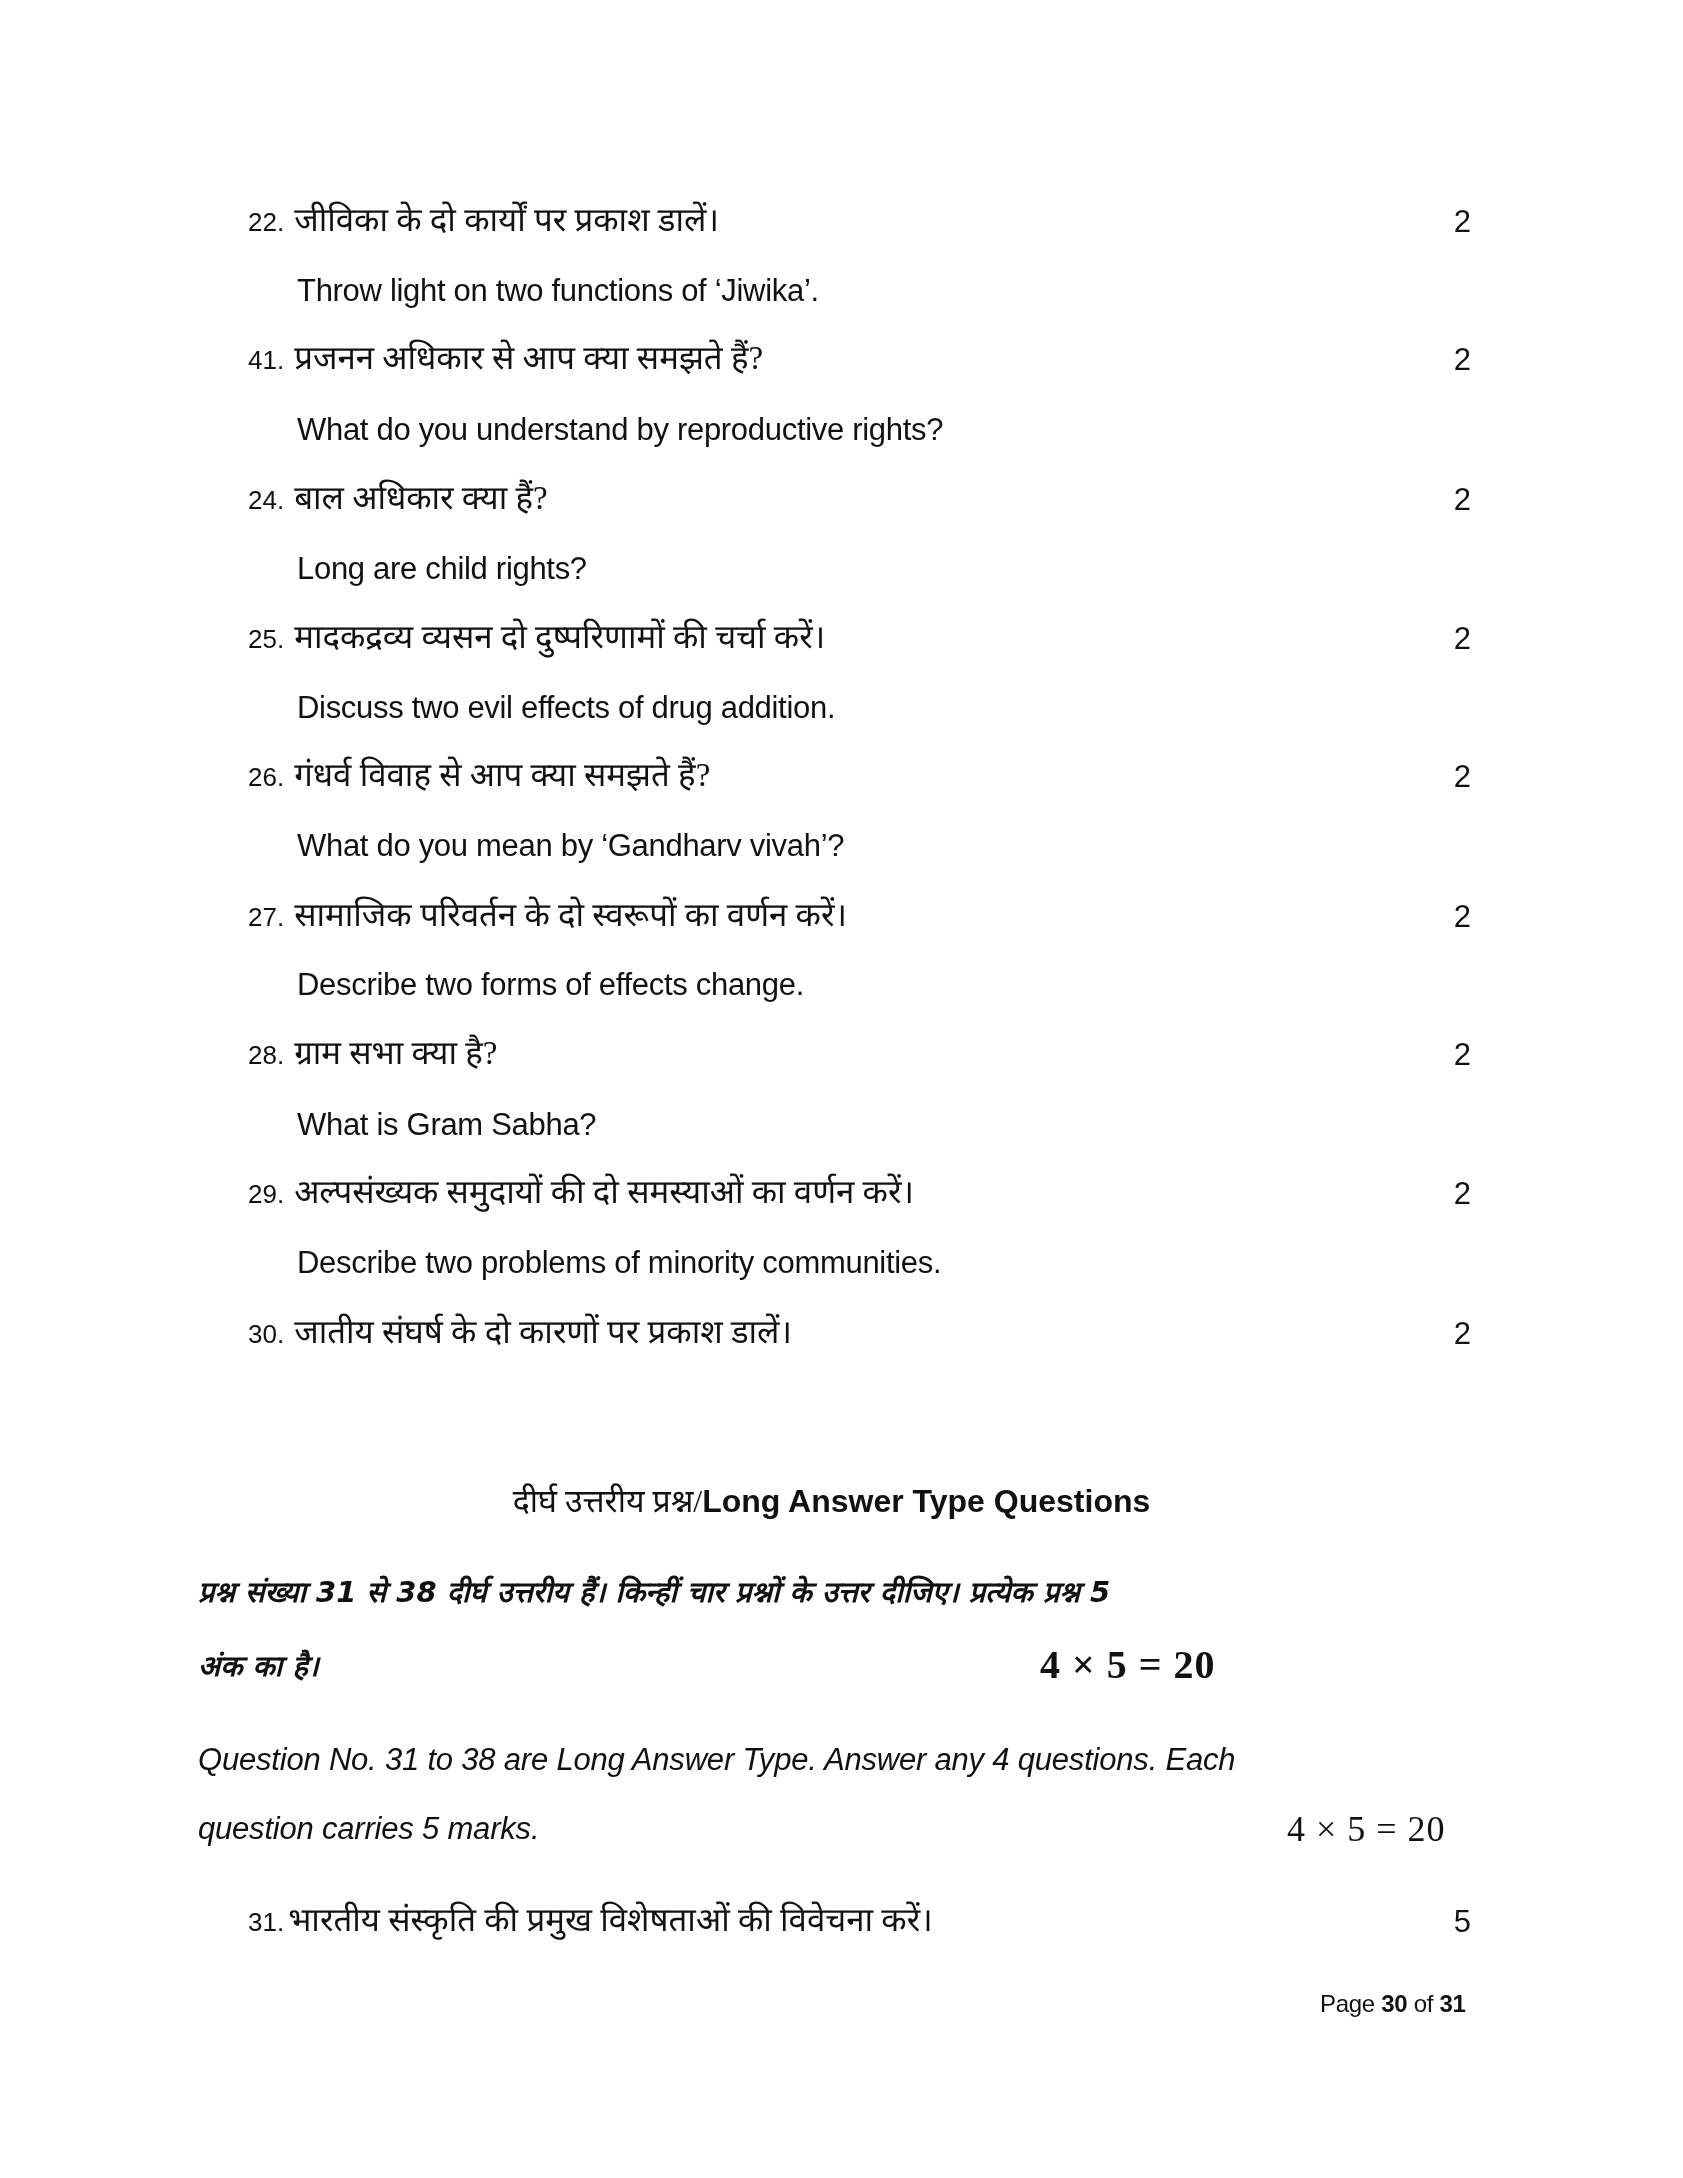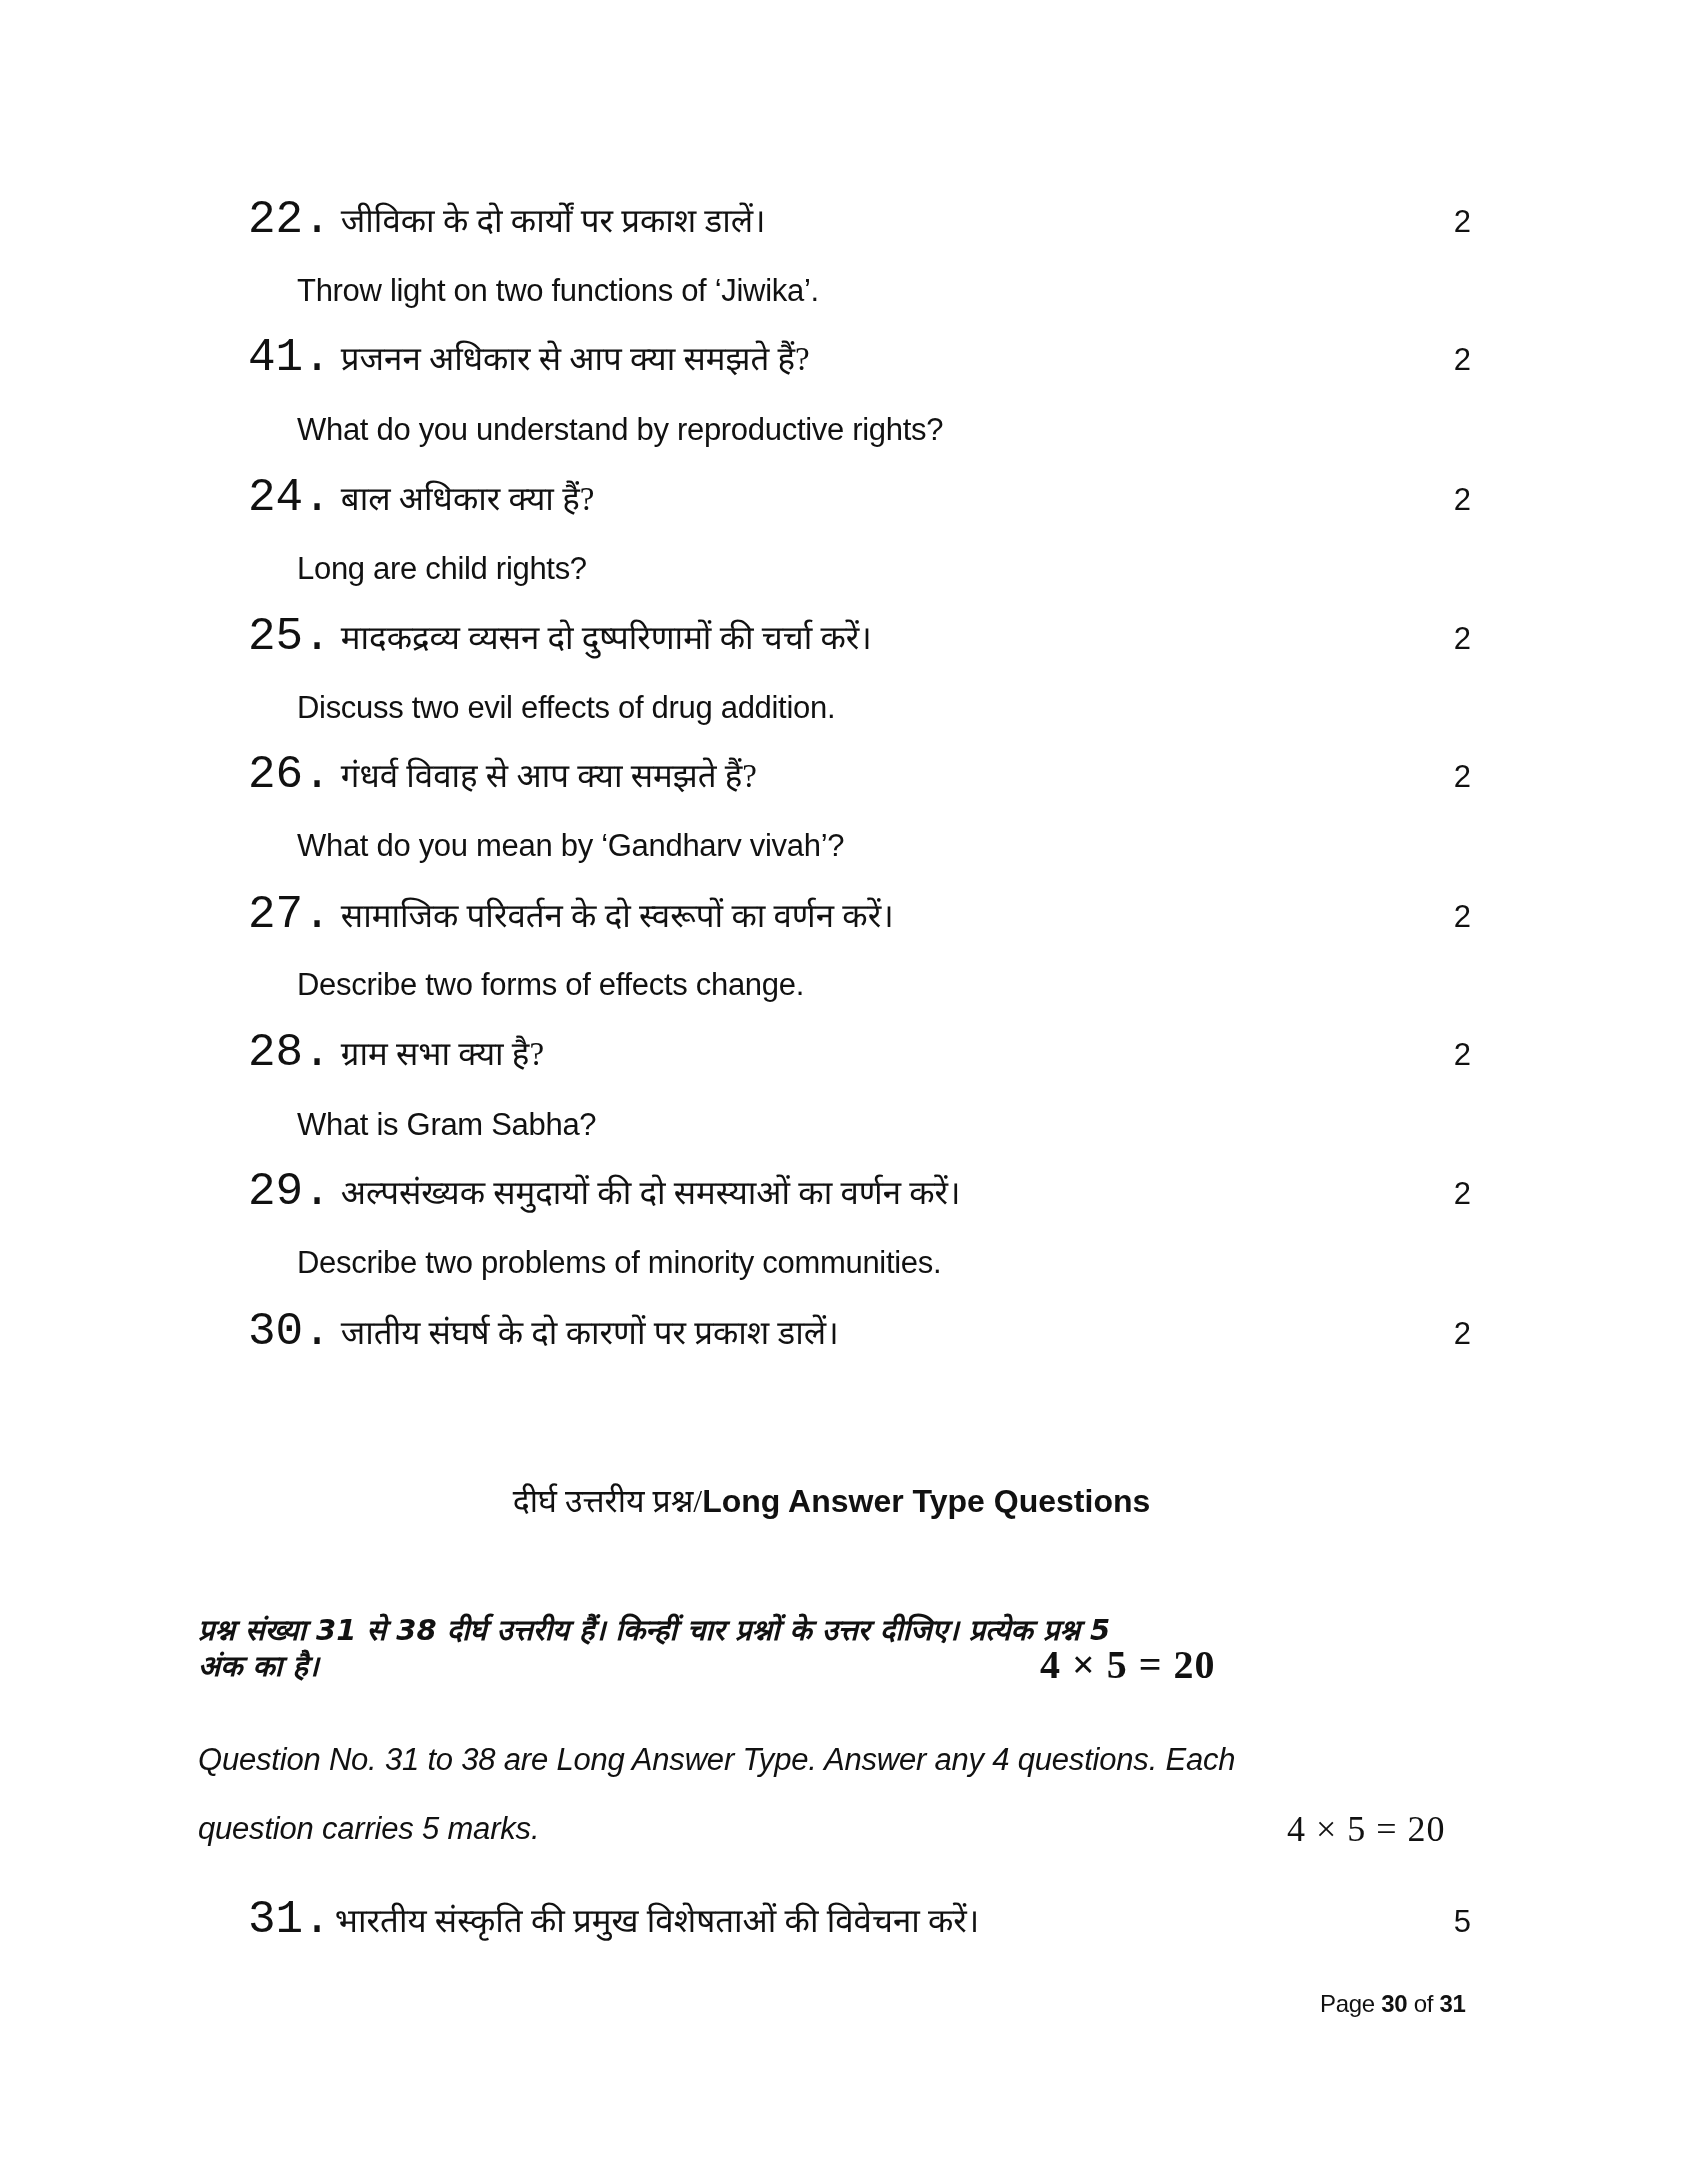--- a/index.html
+++ b/index.html
@@ -1,20 +1,20 @@
 <!DOCTYPE html>
 <html><head>
 <meta charset="utf-8">
 <style>
   html, body { margin: 0; padding: 0; background: #ffffff; }
   body { width: 1683px; height: 2178px; position: relative; overflow: hidden; color: #111111; }
   .page { position: absolute; left: 0; top: 0; width: 1683px; height: 2178px; background: #ffffff; }
   .line { position: absolute; white-space: nowrap; line-height: 1; }
   .hi { font-family: "Liberation Serif", "DejaVu Serif", serif; font-size: 33px; transform: translateY(-50%); }
-  .qnum { font-family: Liberation Mono, monospace; font-size: 46px; margin-right: 10px; }
+  .qnum { font-family: Liberation Sans, sans-serif; font-size: 26px; margin-right: 10px; }
   .en { font-family: "Liberation Sans", "DejaVu Sans", sans-serif; font-size: 31px; left: 297px; transform: translateY(-50%); letter-spacing: -0.3px; }
   .mark { position: absolute; left: 1451px; width: 20px; text-align: right; font-family: "Liberation Sans", sans-serif; font-size: 31px; transform: translateY(-50%); }
   .heading { position: absolute; left: 0; width: 1663px; text-align: center; font-family: "Liberation Sans", "DejaVu Sans", sans-serif; font-weight: bold; font-size: 32px; transform: translateY(-50%); }
   .heading .hi-part { font-weight: normal; font-family: "Liberation Serif", "DejaVu Serif", serif; text-align: center; }
   .instr-hi { position: absolute; left: 198px; font-family: "DejaVu Sans", sans-serif; font-weight: bold; font-style: italic; font-size: 29px; transform: translateY(-50%); white-space: nowrap; }
   .instr-en { position: absolute; left: 198px; font-family: "Liberation Sans", sans-serif; font-style: italic; font-size: 31px; transform: translateY(-50%); white-space: nowrap; letter-spacing: -0.2px; }
   .formula-bold { position: absolute; left: 1040px; font-family: "Liberation Serif", serif; font-weight: bold; font-size: 40px; transform: translateY(-50%); white-space: nowrap; letter-spacing: 1px; }
   .formula { position: absolute; left: 1287px; font-family: "Liberation Serif", serif; font-size: 36px; transform: translateY(-50%); white-space: nowrap; letter-spacing: 1px; }
   .footer { position: absolute; left: 1320px; font-family: "Liberation Sans", sans-serif; font-size: 24px; transform: translateY(-50%); white-space: nowrap; letter-spacing: -0.3px; }
   .footer b { font-weight: bold; }
@@ -74,21 +74,21 @@
 
   <div class="line hi" style="left:248px; top:1332px;">
     <span class="qnum">30.</span><span>जातीय संघर्ष के दो कारणों पर प्रकाश डालें।</span>
   </div>
   <div class="mark" style="top:1334px;">2</div>
 
   <div class="heading" style="top:1499px;">
     <span class="hi-part">दीर्घ उत्तरीय प्रश्न/</span><span>Long Answer Type Questions</span>
   </div>
 
-  <div class="instr-hi" style="top:1628px;text-align:center;">प्रश्न संख्या 31 से 38 दीर्घ उत्तरीय हैं। किन्हीं चार प्रश्नों के उत्तर दीजिए। प्रत्येक प्रश्न 5</div>
+  <div class="instr-hi" style="top:1590px;text-align:center;">प्रश्न संख्या 31 से 38 दीर्घ उत्तरीय हैं। किन्हीं चार प्रश्नों के उत्तर दीजिए। प्रत्येक प्रश्न 5</div>
   <div class="instr-hi" style="top:1664px;">अंक का है।</div>
   <div class="formula-bold" style="top:1664px;">4 × 5 = 20</div>
 
   <div class="instr-en" style="top:1760px;">Question No. 31 to 38 are Long Answer Type. Answer any 4 questions. Each</div>
   <div class="instr-en" style="top:1829px;">question carries 5 marks.</div>
   <div class="formula" style="top:1829px;">4 × 5 = 20</div>
 
   <div class="line hi" style="left:248px; top:1920px;">
     <span class="qnum" style="margin-right:4px;">31.</span><span>भारतीय संस्कृति की प्रमुख विशेषताओं की विवेचना करें।</span>
   </div>

